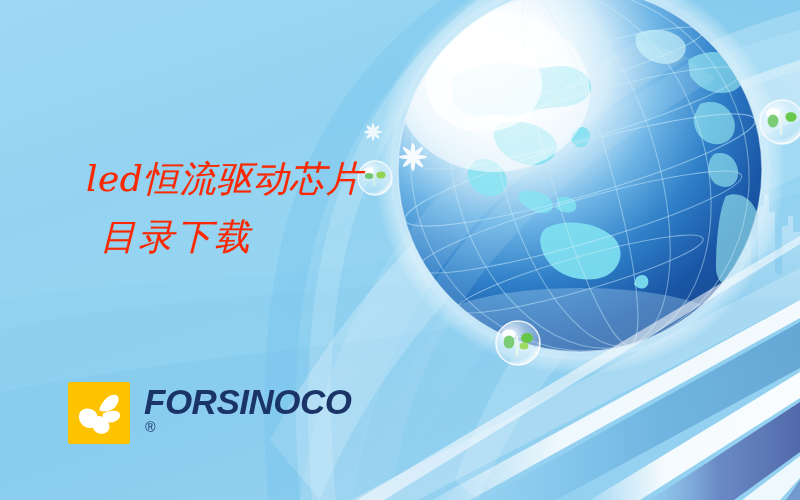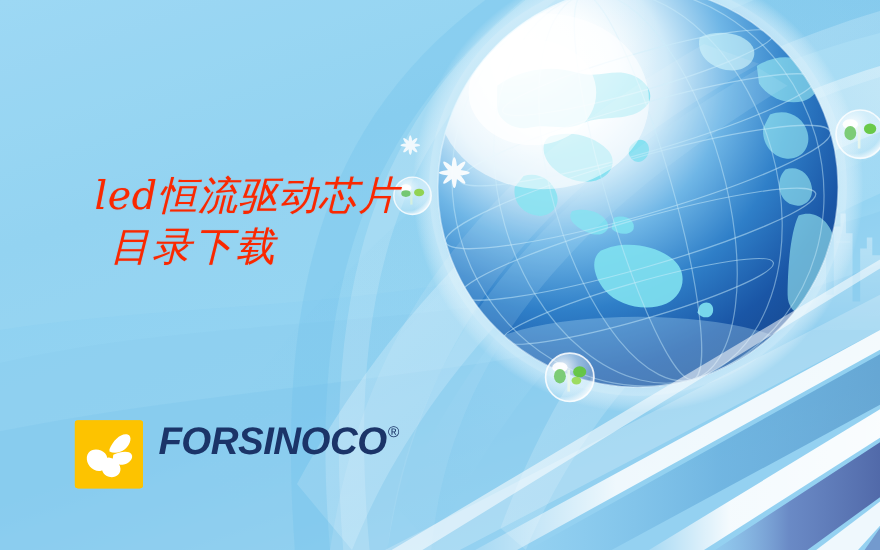--- a/index.html
+++ b/index.html
@@ -38,21 +38,21 @@
   .headline-line1 {
     font-family: "DejaVu Serif", "Liberation Serif", serif;
     font-size: 36px;
     letter-spacing: 0.5px;
     white-space: nowrap;
   }
   .headline-line2 {
     font-family: "DejaVu Serif", "Liberation Serif", serif;
     font-size: 36px;
     letter-spacing: 2px;
-    margin-top: 8px;
+    margin-top: 20px;
     margin-left: 14px;
     white-space: nowrap;
   }
 
   
   .logo-block {
     position: absolute;
     left: 68px;
     top: 382px;
     z-index: 40;
@@ -72,20 +72,21 @@
     margin-left: 14px;
     display: flex;
     flex-direction: column;
     justify-content: flex-start;
     padding-top: 2px;
   }
   .brand-row {
     display: flex;
     align-items: flex-start;
     line-height: 1;
+    flex-direction: column;
   }
   .brand-name {
     font-family: "Liberation Sans", sans-serif;
     font-weight: bold;
     font-size: 35px;
     letter-spacing: -0.5px;
     color: #1b3468;
   }
   .brand-reg {
     font-family: "Liberation Sans", sans-serif;

